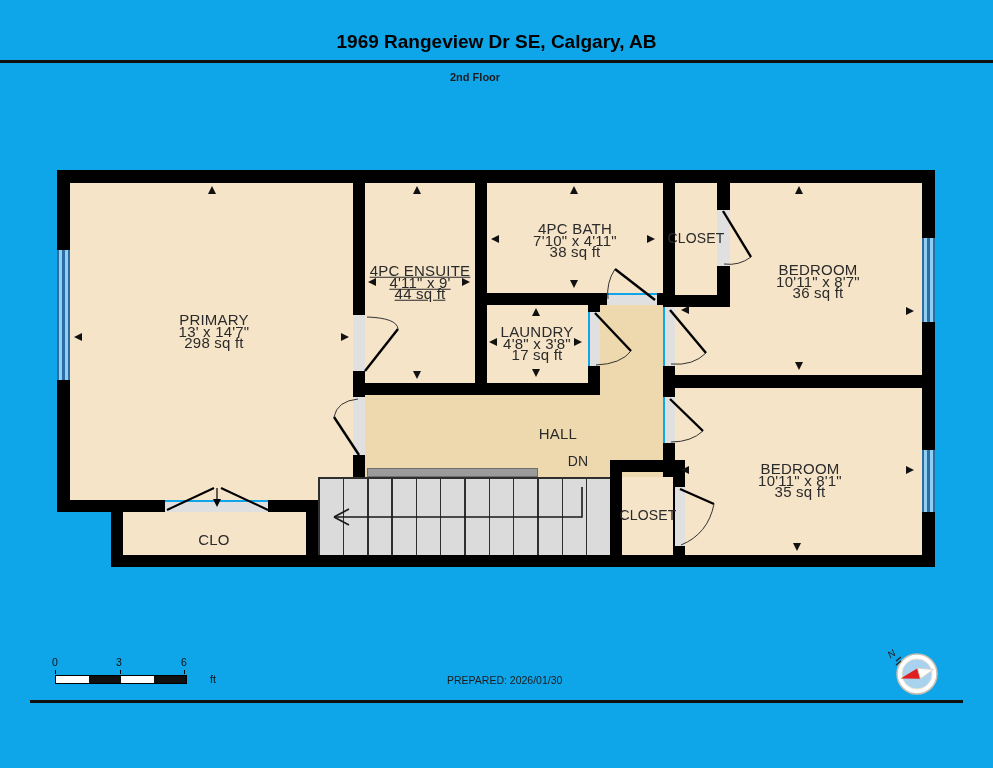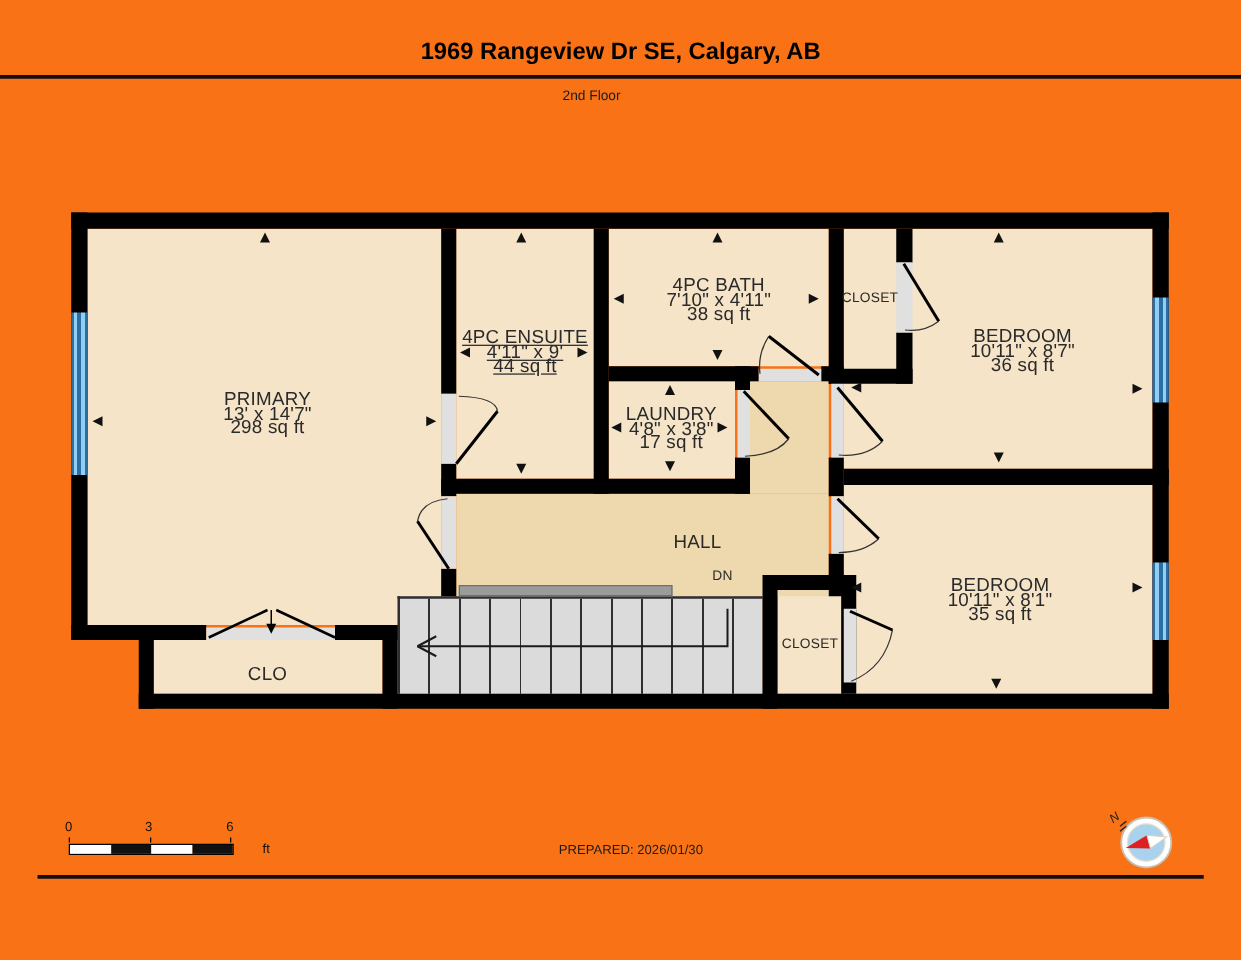--- a/index.html
+++ b/index.html
@@ -1,38 +1,38 @@
 <!DOCTYPE html>
 <html><head>
 <meta charset="utf-8">
 <style>
   html,body{margin:0;padding:0;background:#fff;}
-  #canvas{position:relative;width:993px;height:768px;background:#f97316;
+  #canvas{position:relative;width:993px;height:768px;background:#0ea5e9;
           font-family:"Liberation Sans", sans-serif;overflow:hidden;}
   .room{position:absolute;background:#F5E4C8;}
   .hallfill{position:absolute;background:#EED9AE;}
   .wall{position:absolute;background:#000;}
   .win{position:absolute;background:linear-gradient(90deg,#2d6da3 0 2px,#8fd0f2 2px 5px,#2d6da3 5px 8px,#8fd0f2 8px 11px,#2d6da3 11px 13px);}
   .opening{position:absolute;background:#E0E0E0;}
   .stairs{position:absolute;background-color:#DBDBDB;
           background-image:repeating-linear-gradient(to right,#DBDBDB 0px,#DBDBDB 22.8px,#2f2f2f 22.8px,#2f2f2f 24.3px);
           border-top:2px solid #2f2f2f;border-left:2px solid #2f2f2f;box-sizing:border-box;}
   .railing{position:absolute;background:#9B9B9B;border:1px solid #6f6f6f;box-sizing:border-box;}
   .lbl{position:absolute;transform:translate(-50%,-50%);text-align:center;font-size:15px;
        line-height:11.5px;color:#2a2a2a;white-space:nowrap;letter-spacing:.2px;}
-  .sm{font-size:11px;}
+  .sm{font-size:14px;}
   .ar{position:absolute;width:0;height:0;border-style:solid;}
   .au{border-width:0 4.5px 8px 4.5px;border-color:transparent transparent #111 transparent;}
   .ad{border-width:8px 4.5px 0 4.5px;border-color:#111 transparent transparent transparent;}
   .al{border-width:4.5px 8px 4.5px 0;border-color:transparent #111 transparent transparent;}
   .arr{border-width:4.5px 0 4.5px 8px;border-color:transparent transparent transparent #111;}
   .title{position:absolute;left:0;top:31px;width:100%;text-align:center;font-size:19px;font-weight:bold;color:#000;}
   .rule{position:absolute;background:#111;}
   .floorinfo{position:absolute;left:450px;top:69px;display:flex;align-items:flex-start;font-size:11px;color:#1c1c1c;}
-  .floorinfo .fl{font-weight:normal;margin-right:14px;line-height:16px;}
+  .floorinfo .fl{font-weight:bold;margin-right:14px;line-height:16px;}
   .floorinfo .col div{line-height:16px;}
   .scalebar{position:absolute;left:55px;top:656px;width:160px;height:36px;font-size:10.5px;color:#111;}
   .scalebar .num{position:absolute;top:0;}
   .scalebar .tick{position:absolute;top:14px;width:1px;height:4px;background:#000;}
   .scalebar .bar{position:absolute;left:0;top:19px;width:130px;height:7px;border:1px solid #000;display:flex;box-sizing:content-box;}
   .scalebar .bar div{flex:1;}
   .prepared{position:absolute;left:447px;top:674px;font-size:10.5px;color:#1c1c1c;}
   .disclaimer{position:absolute;left:38px;top:710px;font-size:9.3px;color:#1c1c1c;}
   svg.overlay{position:absolute;left:0;top:0;pointer-events:none;}
 </style>

